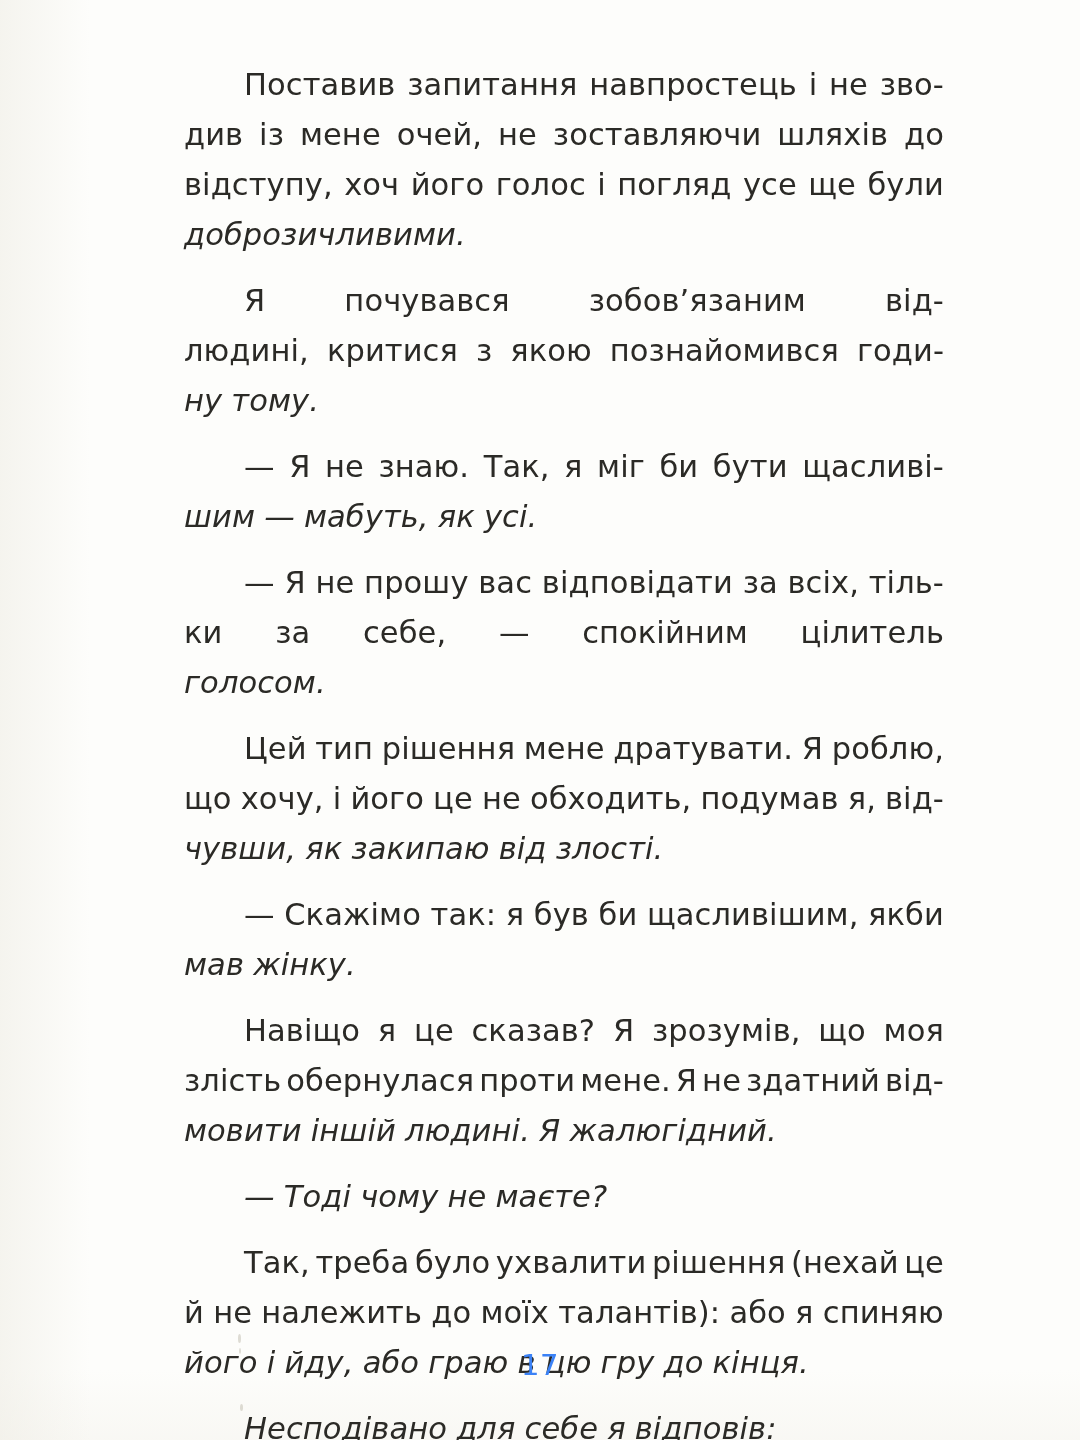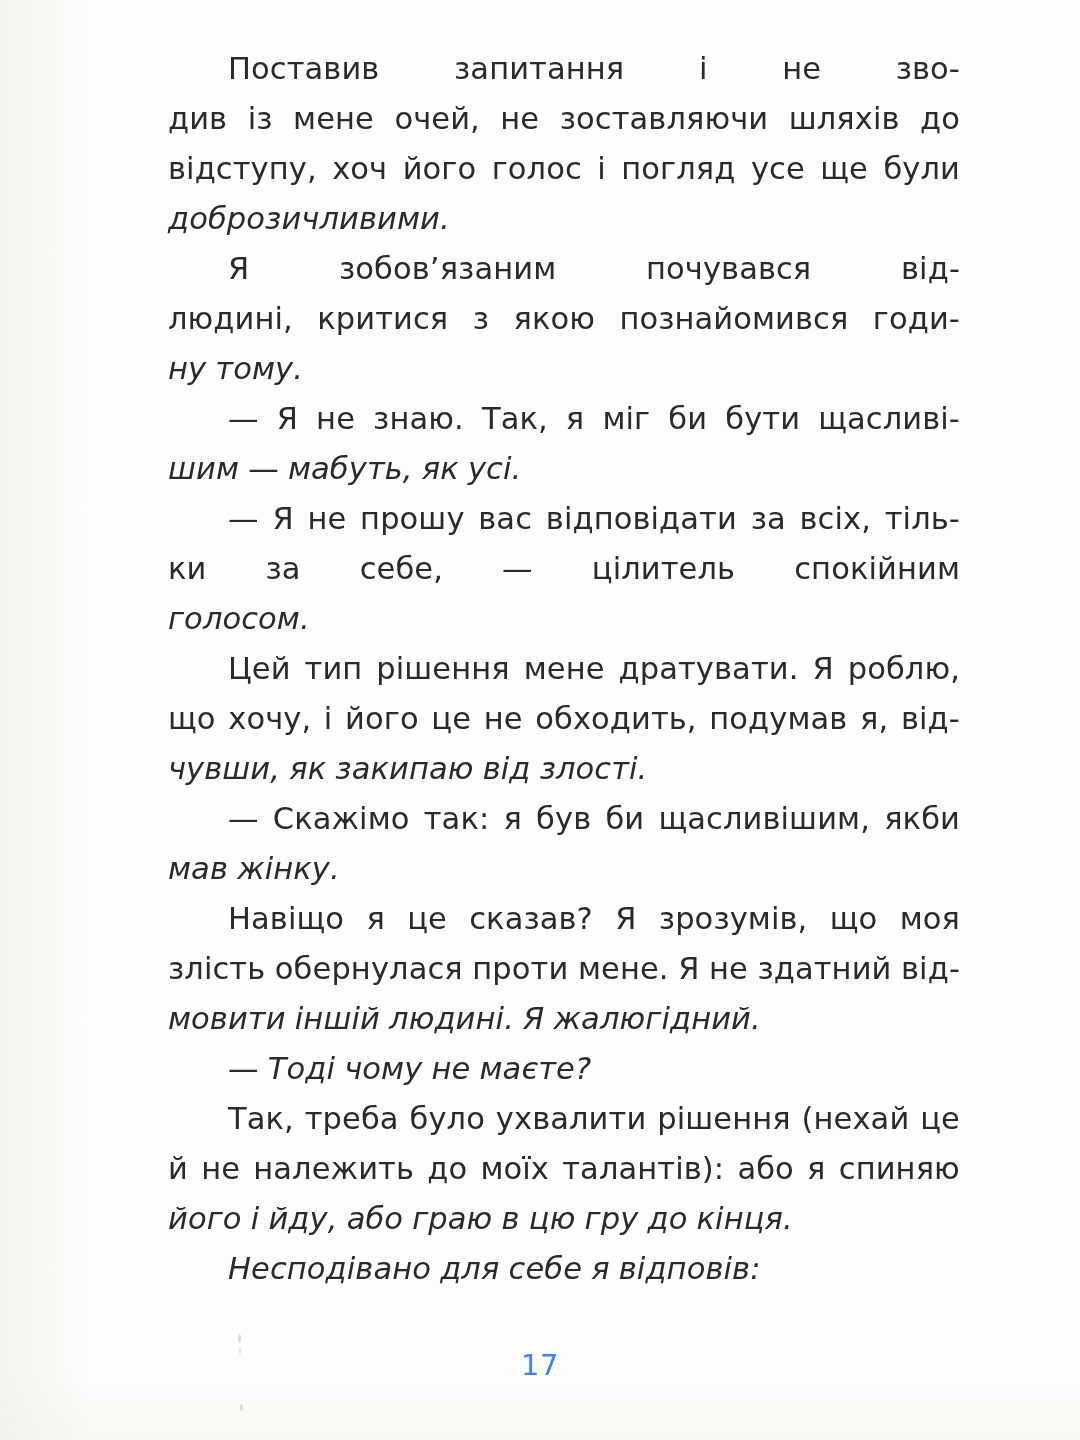--- a/index.html
+++ b/index.html
@@ -36,21 +36,21 @@
 
   
   #textblock {
     position: absolute;
     left: 168px;
     top: 44px;
     width: 792px;
   }
 
   .para {
-    margin: 0;
+    margin: 16px;
   }
 
   
   .line {
     display: flex;
     height: 50px;
     align-items: baseline;
     font-size: 30.5px;
     line-height: 50px;
     color: #2b2a26;
@@ -109,37 +109,37 @@
 <div id="page">
 
   <div id="paper-tone"></div>
 
   <div class="speck" style="left:238px; top:1334px; width:3px; height:9px;"></div>
   <div class="speck" style="left:239px; top:1348px; width:2px; height:6px;"></div>
   <div class="speck" style="left:240px; top:1404px; width:3px; height:7px;"></div>
 
   <div id="textblock">
       <div class="para">
-        <div class="line just indent"><span class="w">Поставив</span><span class="w">запитання</span><span class="w">і</span><span class="w">не</span><span class="w">зво-</span></div>
+        <div class="line just indent"><span class="w">Поставив</span><span class="w">запитання</span><span class="w">навпростець</span><span class="w">і</span><span class="w">не</span><span class="w">зво-</span></div>
         <div class="line just"><span class="w">див</span><span class="w">із</span><span class="w">мене</span><span class="w">очей,</span><span class="w">не</span><span class="w">зоставляючи</span><span class="w">шляхів</span><span class="w">до</span></div>
         <div class="line just"><span class="w">відступу,</span><span class="w">хоч</span><span class="w">його</span><span class="w">голос</span><span class="w">і</span><span class="w">погляд</span><span class="w">усе</span><span class="w">ще</span><span class="w">були</span></div>
         <div class="line last"><span class="w">доброзичливими.</span></div>
       </div>
       <div class="para">
-        <div class="line just indent"><span class="w">Я</span><span class="w">зобов’язаним</span><span class="w">почувався</span><span class="w">від-</span></div>
+        <div class="line just indent"><span class="w">Я</span><span class="w">почувався</span><span class="w">зобов’язаним</span><span class="w">від-</span></div>
         <div class="line just"><span class="w">людині,</span><span class="w">критися</span><span class="w">з</span><span class="w">якою</span><span class="w">познайомився</span><span class="w">годи-</span></div>
         <div class="line last"><span class="w">ну</span><span class="w">тому.</span></div>
       </div>
       <div class="para">
         <div class="line just indent"><span class="w">—</span><span class="w">Я</span><span class="w">не</span><span class="w">знаю.</span><span class="w">Так,</span><span class="w">я</span><span class="w">міг</span><span class="w">би</span><span class="w">бути</span><span class="w">щасливі-</span></div>
         <div class="line last"><span class="w">шим</span><span class="w">—</span><span class="w">мабуть,</span><span class="w">як</span><span class="w">усі.</span></div>
       </div>
       <div class="para">
         <div class="line just indent"><span class="w">—</span><span class="w">Я</span><span class="w">не</span><span class="w">прошу</span><span class="w">вас</span><span class="w">відповідати</span><span class="w">за</span><span class="w">всіх,</span><span class="w">тіль-</span></div>
-        <div class="line just"><span class="w">ки</span><span class="w">за</span><span class="w">себе,</span><span class="w">—</span><span class="w">цілитель</span><span class="w">спокійним</span></div>
+        <div class="line just"><span class="w">ки</span><span class="w">за</span><span class="w">себе,</span><span class="w">—</span><span class="w">спокійним</span><span class="w">цілитель</span></div>
         <div class="line last"><span class="w">голосом.</span></div>
       </div>
       <div class="para">
         <div class="line just indent"><span class="w">Цей</span><span class="w">тип</span><span class="w">рішення</span><span class="w">мене</span><span class="w">дратувати.</span><span class="w">Я</span><span class="w">роблю,</span></div>
         <div class="line just"><span class="w">що</span><span class="w">хочу,</span><span class="w">і</span><span class="w">його</span><span class="w">це</span><span class="w">не</span><span class="w">обходить,</span><span class="w">подумав</span><span class="w">я,</span><span class="w">від-</span></div>
         <div class="line last"><span class="w">чувши,</span><span class="w">як</span><span class="w">закипаю</span><span class="w">від</span><span class="w">злості.</span></div>
       </div>
       <div class="para">
         <div class="line just indent"><span class="w">—</span><span class="w">Скажімо</span><span class="w">так:</span><span class="w">я</span><span class="w">був</span><span class="w">би</span><span class="w">щасливішим,</span><span class="w">якби</span></div>
         <div class="line last"><span class="w">мав</span><span class="w">жінку.</span></div>

